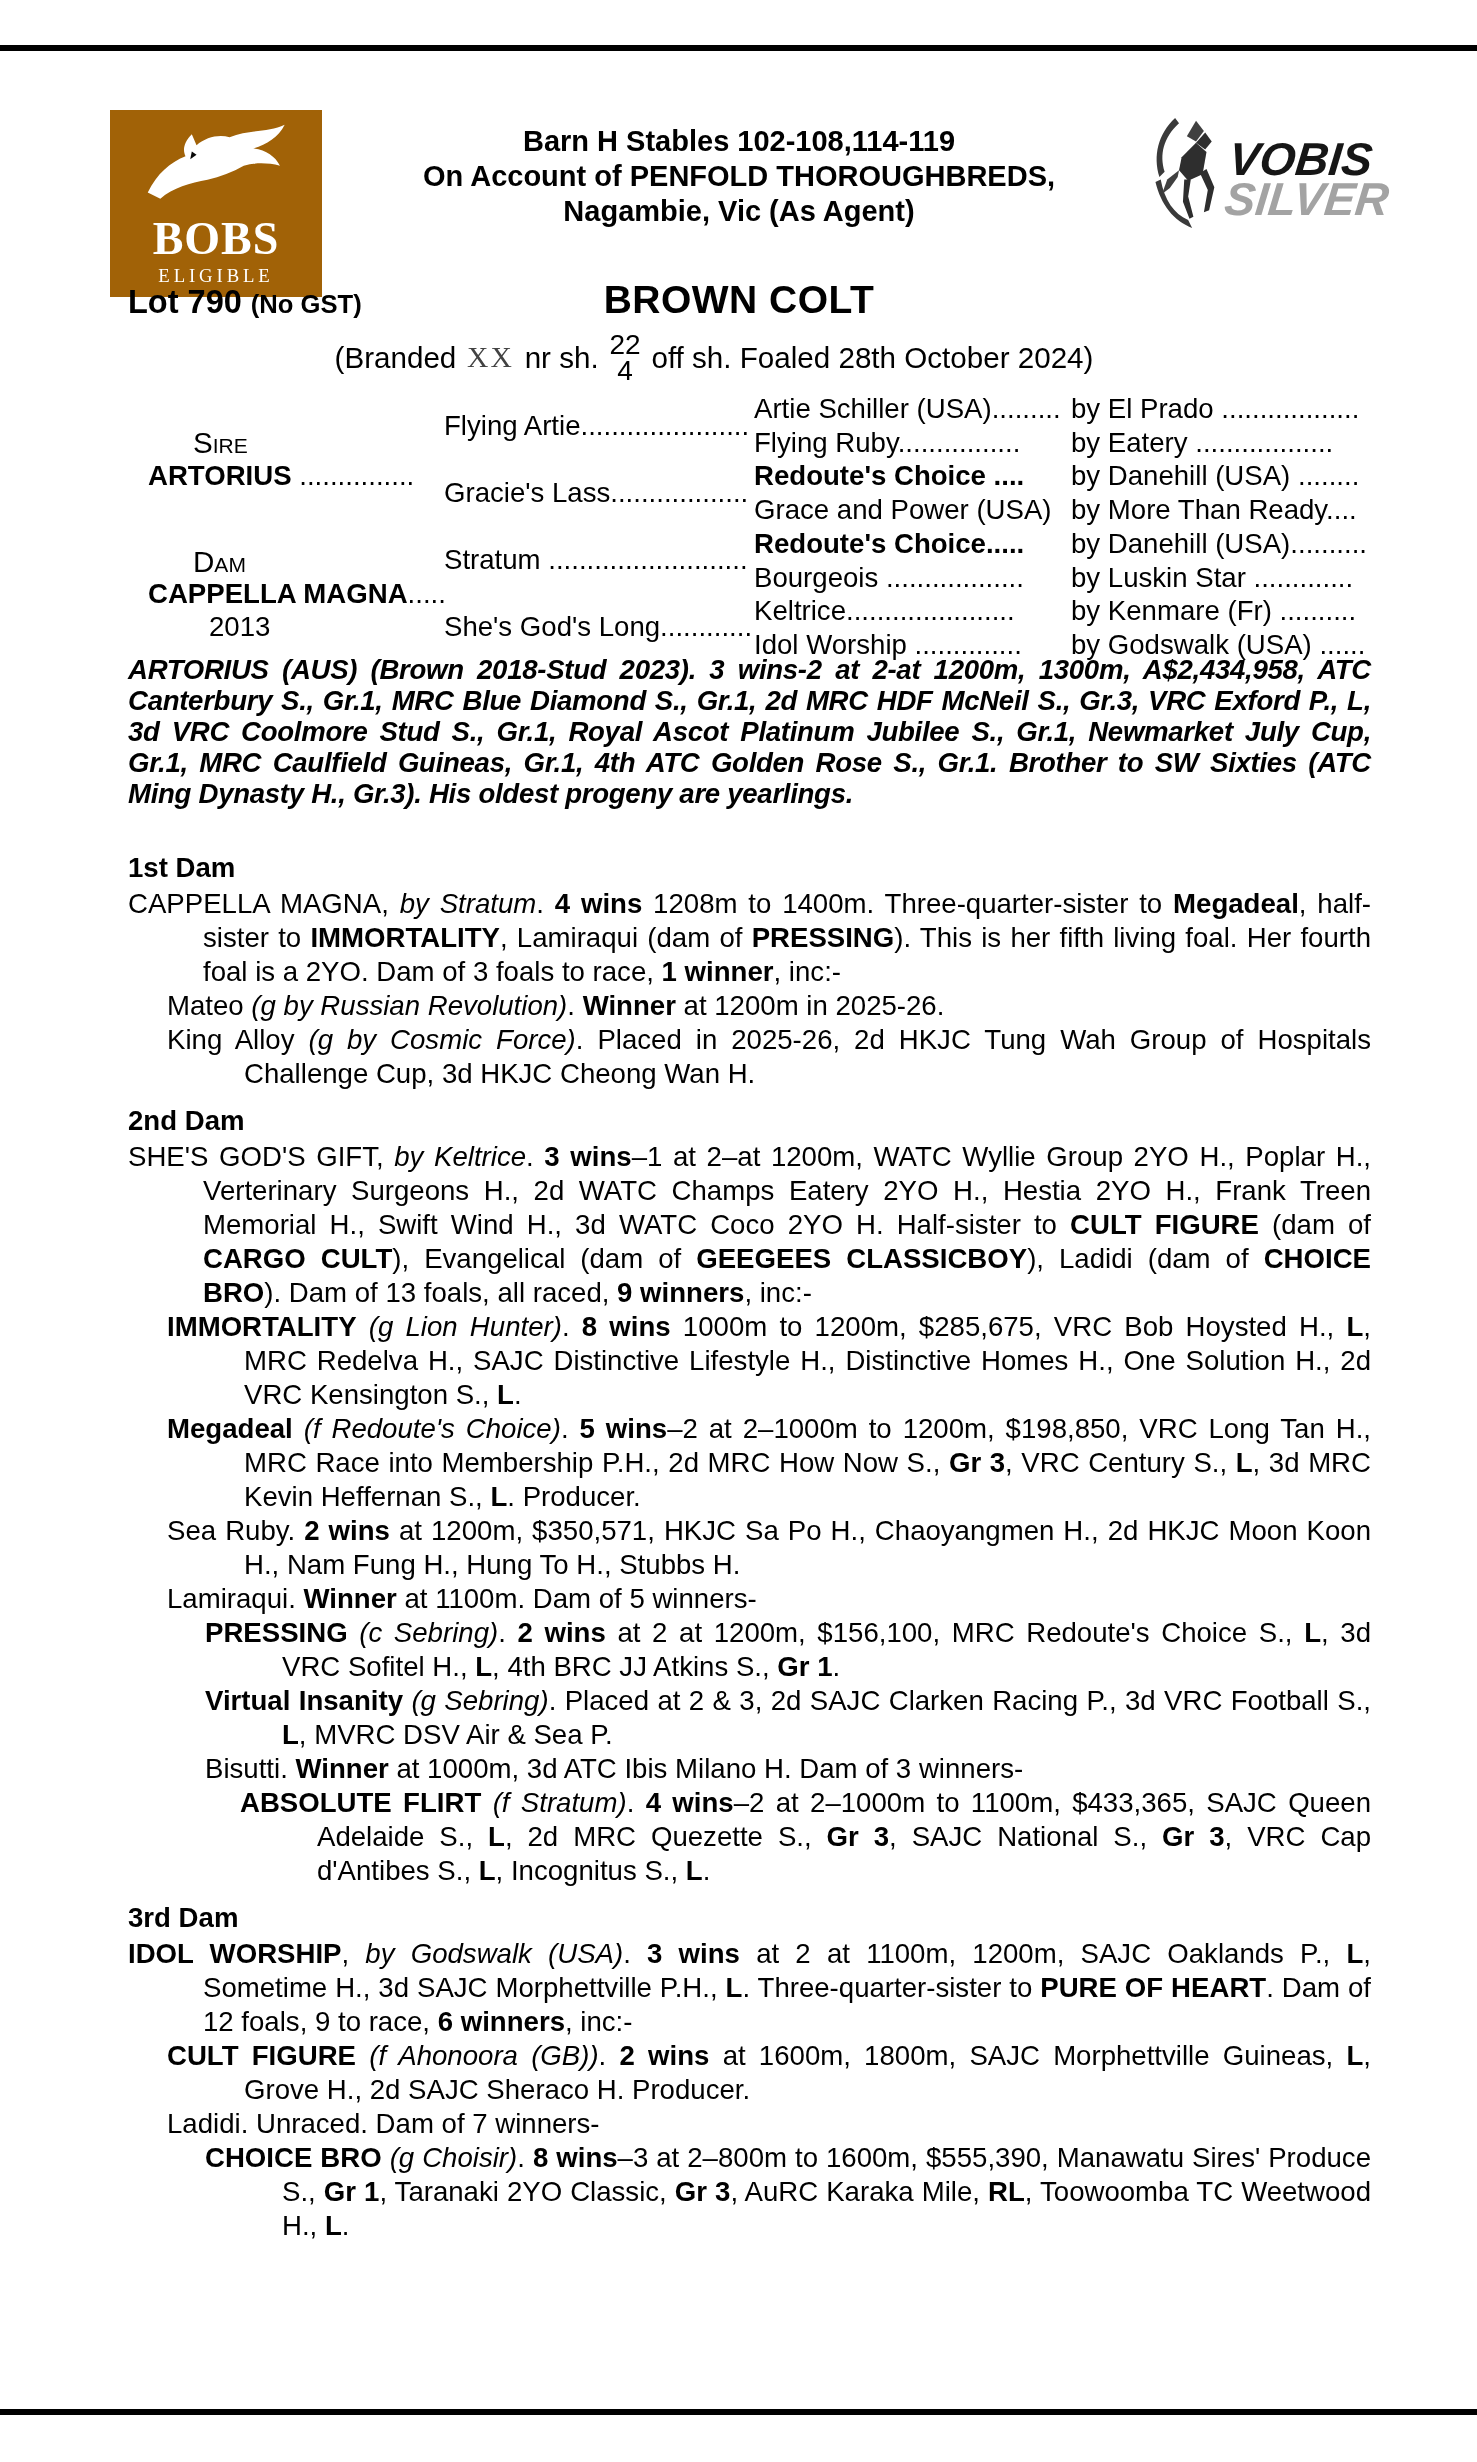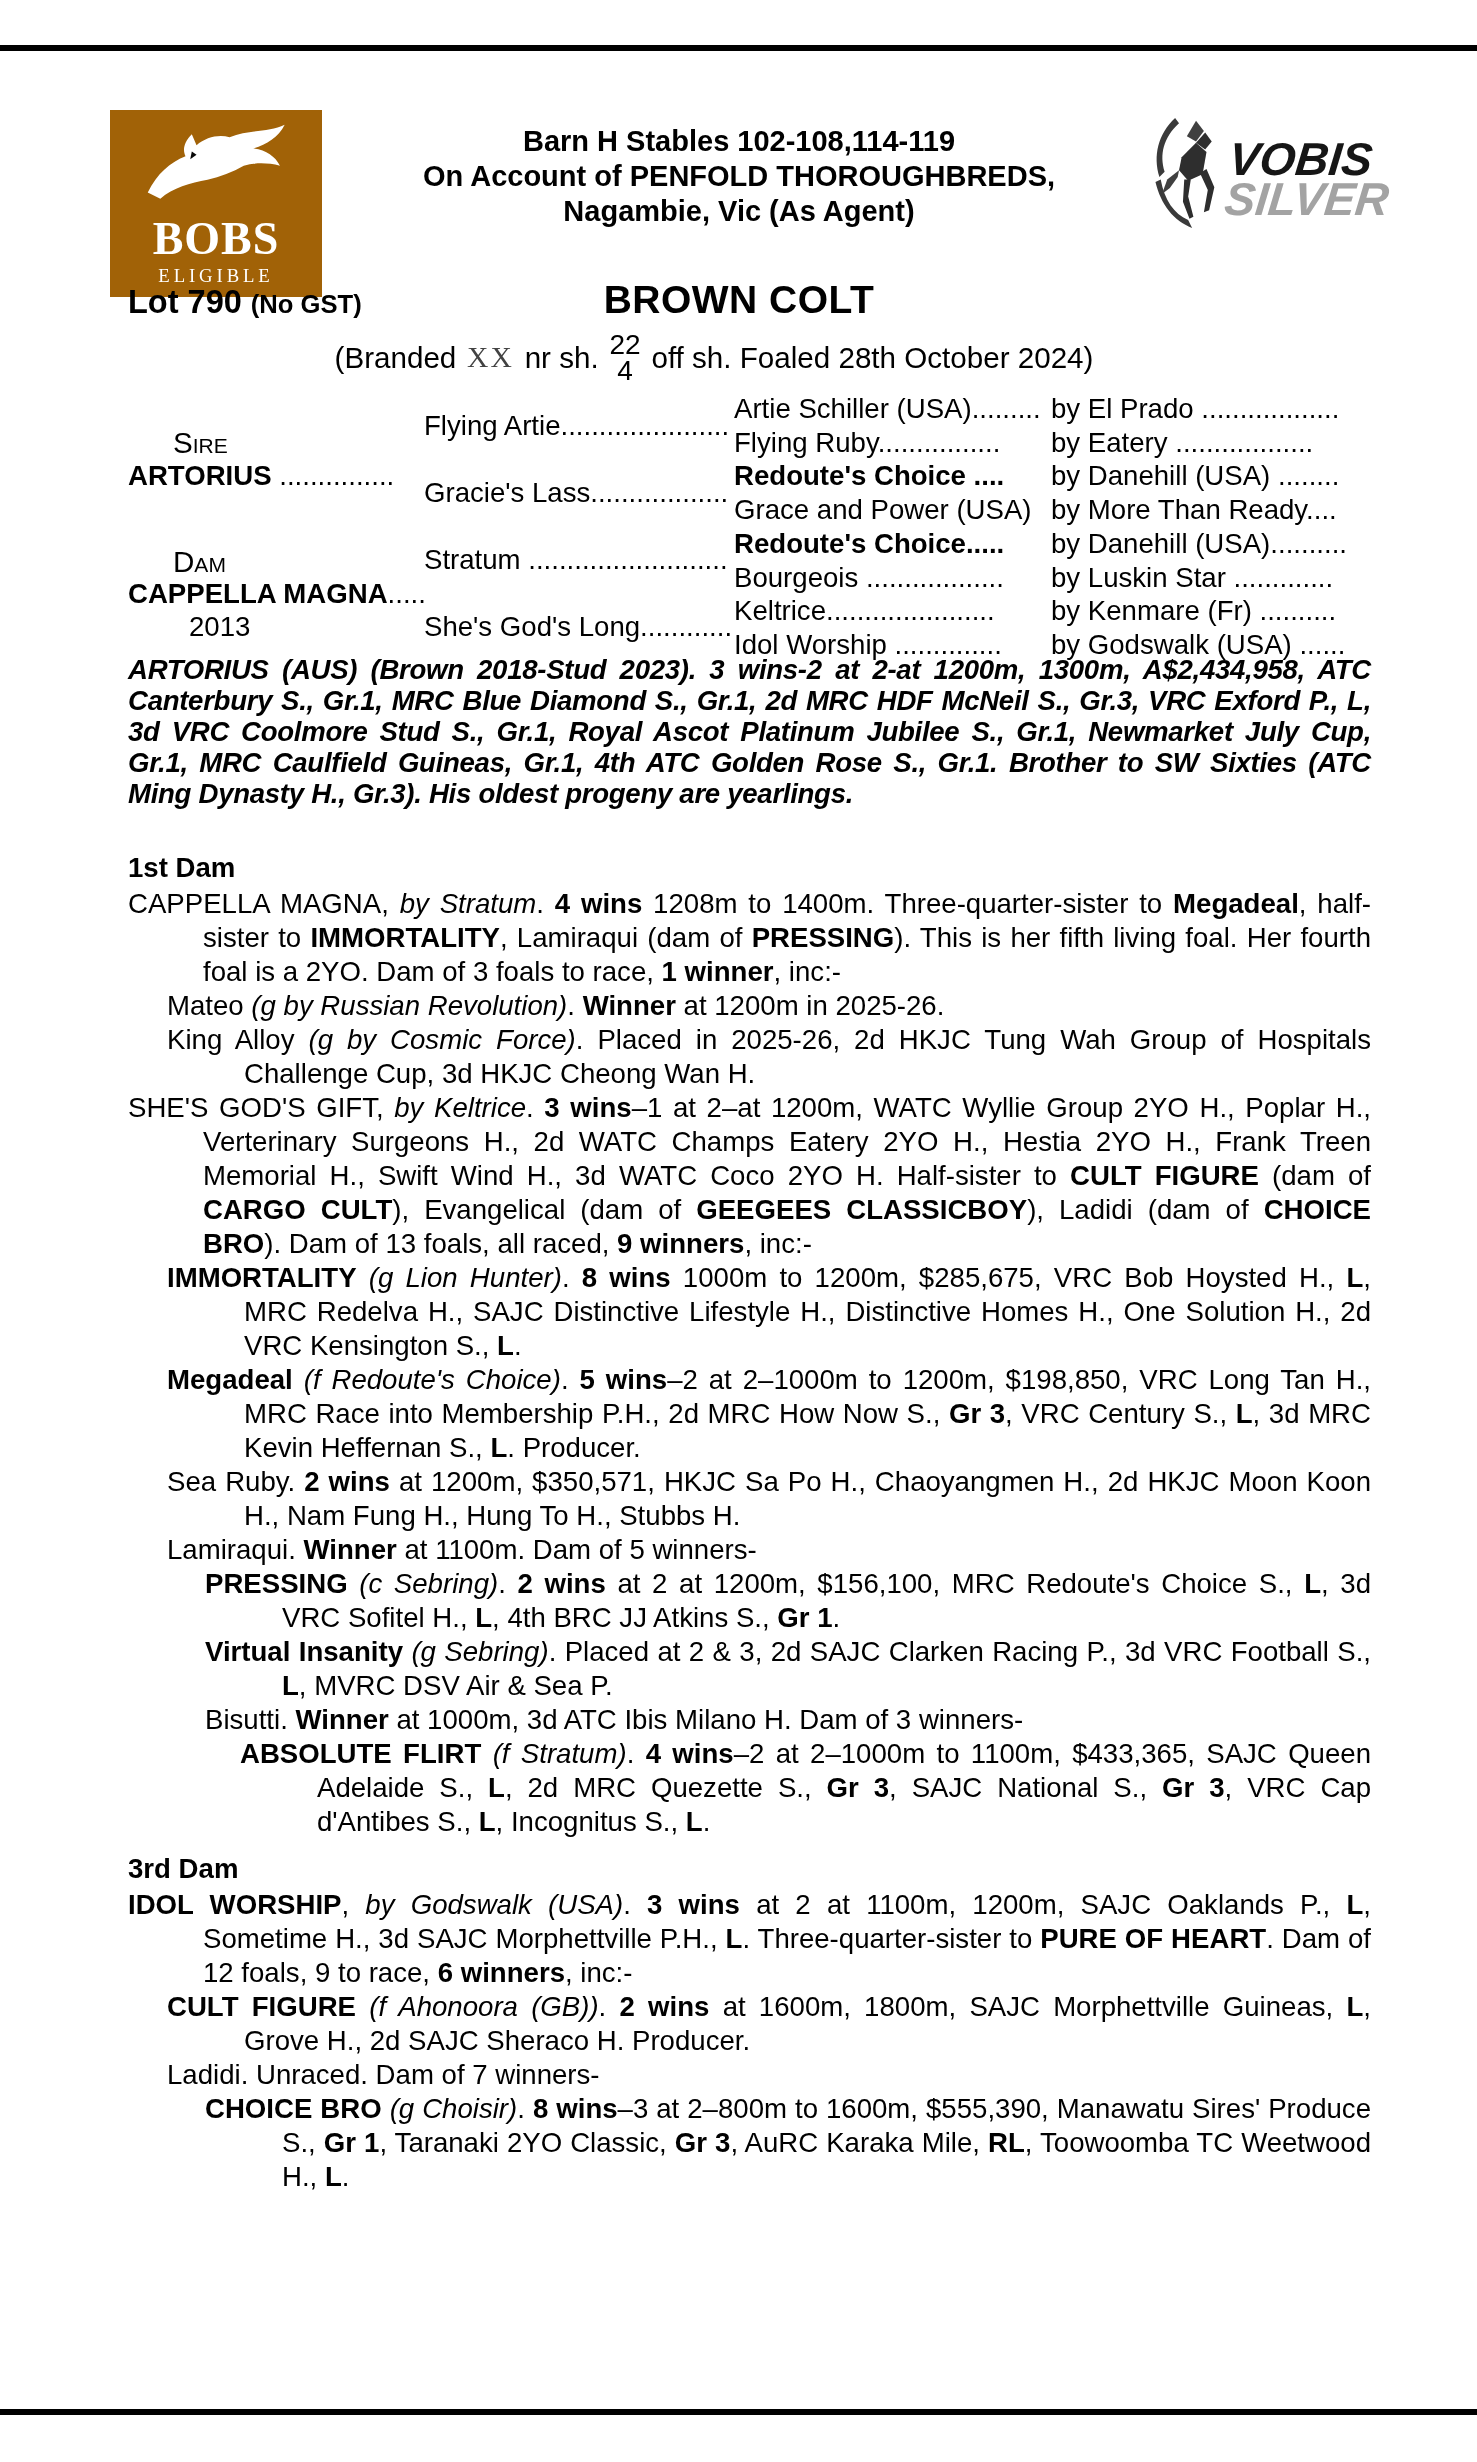--- a/index.html
+++ b/index.html
@@ -45,21 +45,21 @@
   
   #branded { position:absolute; left:0; top:325px; width:1428px; height:65px;
     display:flex; justify-content:center; align-items:center; gap:10.8px; font-size:29.6px; }
   .brand-mark { font-family:"Liberation Serif", serif; color:#222; letter-spacing:2px; opacity:0.85; }
   .frac { display:inline-flex; flex-direction:column; align-items:center;
     font-size:28px; line-height:25.6px; }
 
   
   #pedigree { position:absolute; left:128px; top:392px; width:1251px; height:270px;
     display:flex; font-size:27.6px; }
-  .ped-col1 { width:296px; display:flex; flex-direction:column; }
+  .ped-col1 { width:296px; display:flex; flex-direction:column;margin-left:20px; }
   .ped-col1 .half { height:135px; display:flex; flex-direction:column; justify-content:center; }
   .ped-label { font-variant-caps:small-caps; font-size:29.6px; padding-left:45px; line-height:32.5px; }
   .ped-name { line-height:32.5px; white-space:nowrap; }
   .ped-year { padding-left:61px; line-height:32.5px; }
   .ped-col2 { width:310px; display:flex; flex-direction:column; }
   .parent-cell { height:67px; display:flex; align-items:center; white-space:nowrap; overflow:hidden; }
   .ped-col3 { flex:1; display:flex; flex-direction:column; }
   .gp-row { height:34px; display:flex; align-items:center; }
   .gp-name { width:317px; white-space:nowrap; overflow:hidden; }
   .gp-by { flex:1; white-space:nowrap; overflow:hidden; }
@@ -195,20 +195,21 @@
     </div>
 </div>
 
 <div id="sire-summary">ARTORIUS (AUS) (Brown 2018-Stud 2023). 3 wins-2 at 2-at 1200m, 1300m, A$2,434,958, ATC Canterbury S., Gr.1, MRC Blue Diamond S., Gr.1, 2d MRC HDF McNeil S., Gr.3, VRC Exford P., L, 3d VRC Coolmore Stud S., Gr.1, Royal Ascot Platinum Jubilee S., Gr.1, Newmarket July Cup, Gr.1, MRC Caulfield Guineas, Gr.1, 4th ATC Golden Rose S., Gr.1. Brother to SW Sixties (ATC Ming Dynasty H., Gr.3). His oldest progeny are yearlings.</div>
 
 <div id="dam-sections">
     <div class="sec-heading">1st Dam</div>
     <div class="entry lvl0"><span>CAPPELLA MAGNA, </span><span class="f-i">by Stratum</span><span>. </span><span class="f-b">4 wins</span><span> 1208m to 1400m. Three-quarter-sister to </span><span class="f-b">Megadeal</span><span>, half-sister to </span><span class="f-b">IMMORTALITY</span><span>, Lamiraqui (dam of </span><span class="f-b">PRESSING</span><span>). This is her fifth living foal. Her fourth foal is a 2YO. Dam of 3 foals to race, </span><span class="f-b">1 winner</span><span>, inc:-</span></div>
     <div class="entry lvl1"><span>Mateo </span><span class="f-i">(g by Russian Revolution)</span><span>. </span><span class="f-b">Winner</span><span> at 1200m in 2025-26.</span></div>
     <div class="entry lvl1"><span>King Alloy </span><span class="f-i">(g by Cosmic Force)</span><span>. Placed in 2025-26, 2d HKJC Tung Wah Group of Hospitals Challenge Cup, 3d HKJC Cheong Wan H.</span></div>
+    <div class="sec-heading">2nd Dam</div>
     <div class="entry lvl0"><span>SHE'S GOD'S GIFT, </span><span class="f-i">by Keltrice</span><span>. </span><span class="f-b">3 wins</span><span>–1 at 2–at 1200m, WATC Wyllie Group 2YO H., Poplar H., Verterinary Surgeons H., 2d WATC Champs Eatery 2YO H., Hestia 2YO H., Frank Treen Memorial H., Swift Wind H., 3d WATC Coco 2YO H. Half-sister to </span><span class="f-b">CULT FIGURE</span><span> (dam of </span><span class="f-b">CARGO CULT</span><span>), Evangelical (dam of </span><span class="f-b">GEEGEES CLASSICBOY</span><span>), Ladidi (dam of </span><span class="f-b">CHOICE BRO</span><span>). Dam of 13 foals, all raced, </span><span class="f-b">9 winners</span><span>, inc:-</span></div>
     <div class="entry lvl1"><span class="f-b">IMMORTALITY</span><span> </span><span class="f-i">(g Lion Hunter)</span><span>. </span><span class="f-b">8 wins</span><span> 1000m to 1200m, $285,675, VRC Bob Hoysted H., </span><span class="f-b">L</span><span>, MRC Redelva H., SAJC Distinctive Lifestyle H., Distinctive Homes H., One Solution H., 2d VRC Kensington S., </span><span class="f-b">L</span><span>.</span></div>
     <div class="entry lvl1"><span class="f-b">Megadeal</span><span> </span><span class="f-i">(f Redoute's Choice)</span><span>. </span><span class="f-b">5 wins</span><span>–2 at 2–1000m to 1200m, $198,850, VRC Long Tan H., MRC Race into Membership P.H., 2d MRC How Now S., </span><span class="f-b">Gr 3</span><span>, VRC Century S., </span><span class="f-b">L</span><span>, 3d MRC Kevin Heffernan S., </span><span class="f-b">L</span><span>. Producer.</span></div>
     <div class="entry lvl1"><span>Sea Ruby. </span><span class="f-b">2 wins</span><span> at 1200m, $350,571, HKJC Sa Po H., Chaoyangmen H., 2d HKJC Moon Koon H., Nam Fung H., Hung To H., Stubbs H.</span></div>
     <div class="entry lvl1"><span>Lamiraqui. </span><span class="f-b">Winner</span><span> at 1100m. Dam of 5 winners-</span></div>
     <div class="entry lvl2"><span class="f-b">PRESSING</span><span> </span><span class="f-i">(c Sebring)</span><span>. </span><span class="f-b">2 wins</span><span> at 2 at 1200m, $156,100, MRC Redoute's Choice S., </span><span class="f-b">L</span><span>, 3d VRC Sofitel H., </span><span class="f-b">L</span><span>, 4th BRC JJ Atkins S., </span><span class="f-b">Gr 1</span><span>.</span></div>
     <div class="entry lvl2"><span class="f-b">Virtual Insanity</span><span> </span><span class="f-i">(g Sebring)</span><span>. Placed at 2 &amp; 3, 2d SAJC Clarken Racing P., 3d VRC Football S., </span><span class="f-b">L</span><span>, MVRC DSV Air &amp; Sea P.</span></div>
     <div class="entry lvl2"><span>Bisutti. </span><span class="f-b">Winner</span><span> at 1000m, 3d ATC Ibis Milano H. Dam of 3 winners-</span></div>
     <div class="entry lvl3"><span class="f-b">ABSOLUTE FLIRT</span><span> </span><span class="f-i">(f Stratum)</span><span>. </span><span class="f-b">4 wins</span><span>–2 at 2–1000m to 1100m, $433,365, SAJC Queen Adelaide S., </span><span class="f-b">L</span><span>, 2d MRC Quezette S., </span><span class="f-b">Gr 3</span><span>, SAJC National S., </span><span class="f-b">Gr 3</span><span>, VRC Cap d'Antibes S., </span><span class="f-b">L</span><span>, Incognitus S., </span><span class="f-b">L</span><span>.</span></div>
     <div class="sec-heading">3rd Dam</div>

